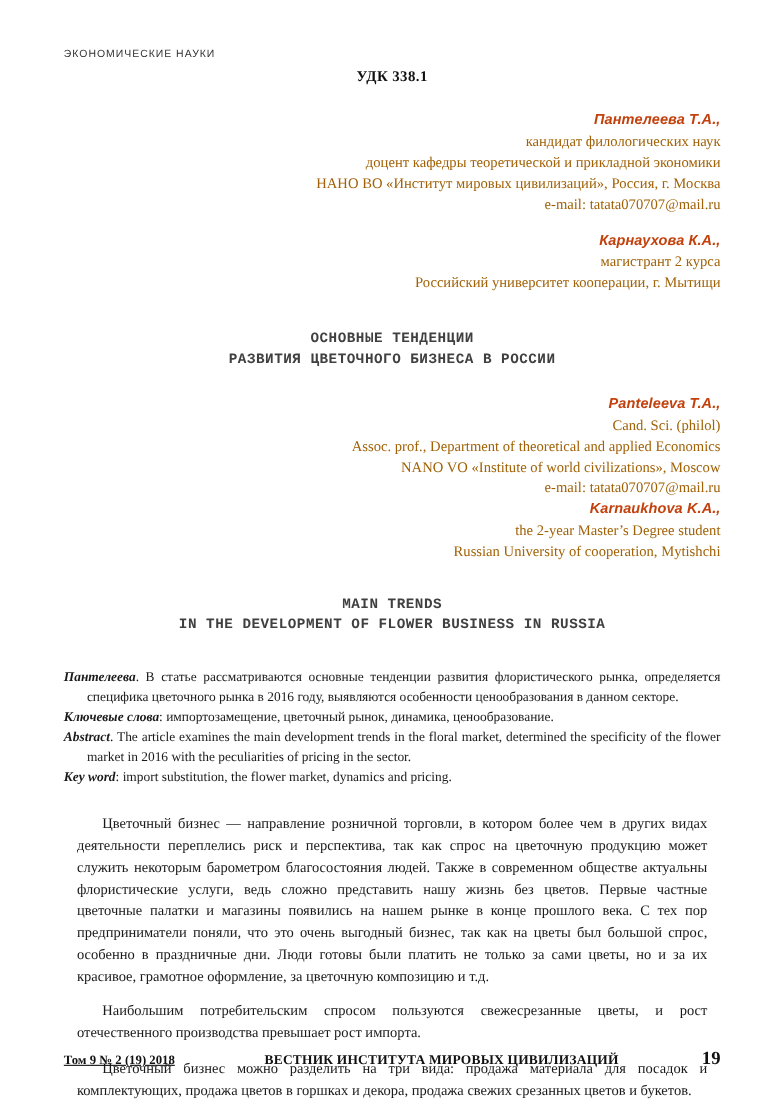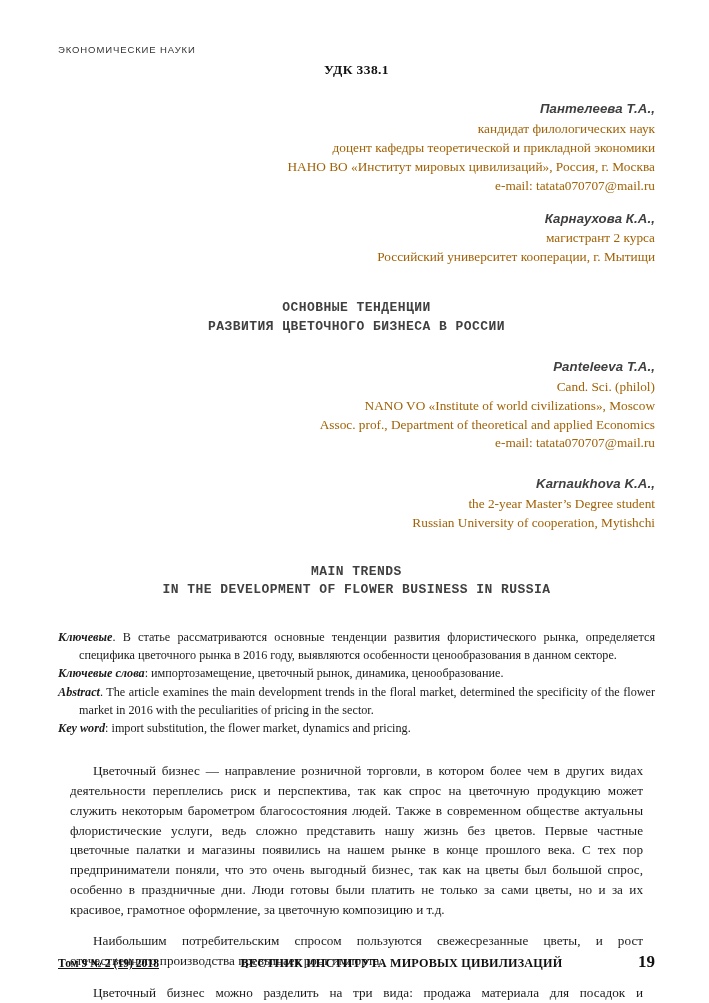--- a/index.html
+++ b/index.html
@@ -45,29 +45,29 @@
 
   
   .author-block {
     text-align: right;
     font-size: 13.3px;
     line-height: 1.42;
   }
   .author-block.ru-first { margin-top: 22px; }
   .author-block.ru-second { margin-top: 14px; }
   .author-block.en-first { margin-top: 0; }
-  .author-block.en-second { margin-top: 22px; }
+  .author-block.en-second { margin-top: 0; }
 
   .author-name {
     font-family: "Liberation Sans", "DejaVu Sans", sans-serif;
     font-weight: bold;
     font-style: italic;
     font-size: 13.2px;
     letter-spacing: 0.1px;
-    color: #404040;
+    color: #c2410c;
     margin-bottom: 1px;
   }
   .author-line {
     font-family: "Liberation Serif", "DejaVu Serif", serif;
     font-size: 13.3px;
     color: #a16207;
   }
 
   
   .article-title {
@@ -162,38 +162,38 @@
 
   <div class="article-title ru">
     <div>ОСНОВНЫЕ ТЕНДЕНЦИИ</div>
     <div>РАЗВИТИЯ ЦВЕТОЧНОГО БИЗНЕСА В РОССИИ</div>
   </div>
   <div class="spacer-after-ru-title"></div>
 
   <div class="author-block en-first">
     <div class="author-name">Panteleeva T.A.,</div>
     <div class="author-line">Cand. Sci. (philol)</div>
+    <div class="author-line">Assoc. prof., Department of theoretical and applied Economics</div>
     <div class="author-line">NANO VO «Institute of world civilizations», Moscow</div>
-    <div class="author-line">Assoc. prof., Department of theoretical and applied Economics</div>
     <div class="author-line">e-mail: tatata070707@mail.ru</div>
   </div>
 
   <div class="author-block en-second">
     <div class="author-name">Karnaukhova K.A.,</div>
     <div class="author-line">the 2-year Master’s Degree student</div>
     <div class="author-line">Russian University of cooperation, Mytishchi</div>
   </div>
 
   <div class="article-title en">
     <div>MAIN TRENDS</div>
     <div>IN THE DEVELOPMENT OF FLOWER BUSINESS IN RUSSIA</div>
   </div>
 
   <div class="abstract">
-    <p><span class="lead">Ключевые</span><span>. В статье рассматриваются основные тенденции развития флористического рынка, определяется специфика цветочного рынка в 2016 году, выявляются особенности ценообразования в данном секторе.</span></p>
+    <p><span class="lead">Пантелеева</span><span>. В статье рассматриваются основные тенденции развития флористического рынка, определяется специфика цветочного рынка в 2016 году, выявляются особенности ценообразования в данном секторе.</span></p>
     <p><span class="lead">Ключевые слова</span><span>: импортозамещение, цветочный рынок, динамика, ценообразование.</span></p>
     <p><span class="lead">Abstract</span><span>. The article examines the main development trends in the floral market, determined the specificity of the flower market in 2016 with the peculiarities of pricing in the sector.</span></p>
     <p><span class="lead">Key word</span><span>: import substitution, the flower market, dynamics and pricing.</span></p>
   </div>
 
   <div class="body-text">
     <p>Цветочный бизнес — направление розничной торговли, в котором более чем в других видах деятельности переплелись риск и перспектива, так как спрос на цветочную продукцию может служить некоторым барометром благосостояния людей. Также в современном обществе актуальны флористические услуги, ведь сложно представить нашу жизнь без цветов. Первые частные цветочные палатки и магазины появились на нашем рынке в конце прошлого века. С тех пор предприниматели поняли, что это очень выгодный бизнес, так как на цветы был большой спрос, особенно в праздничные дни. Люди готовы были платить не только за сами цветы, но и за их красивое, грамотное оформление, за цветочную композицию и т.д.</p>
     <p>Наибольшим потребительским спросом пользуются свежесрезанные цветы, и рост отечественного производства превышает рост импорта.</p>
     <p>Цветочный бизнес можно разделить на три вида: продажа материала для посадок и комплектующих, продажа цветов в горшках и декора, продажа свежих срезанных цветов и букетов.</p>
     <p>Продажи цветочной продукции отражают уровень развития страны и материальный достаток населения, так как потребители покупают цветы из эстетических соображений. Спрос на цветы в России гораздо ниже, чем в других странах — например, европейских. Объяснить это можно тем, что в основном россияне покупают цветы к какому-либо собы-</p>

